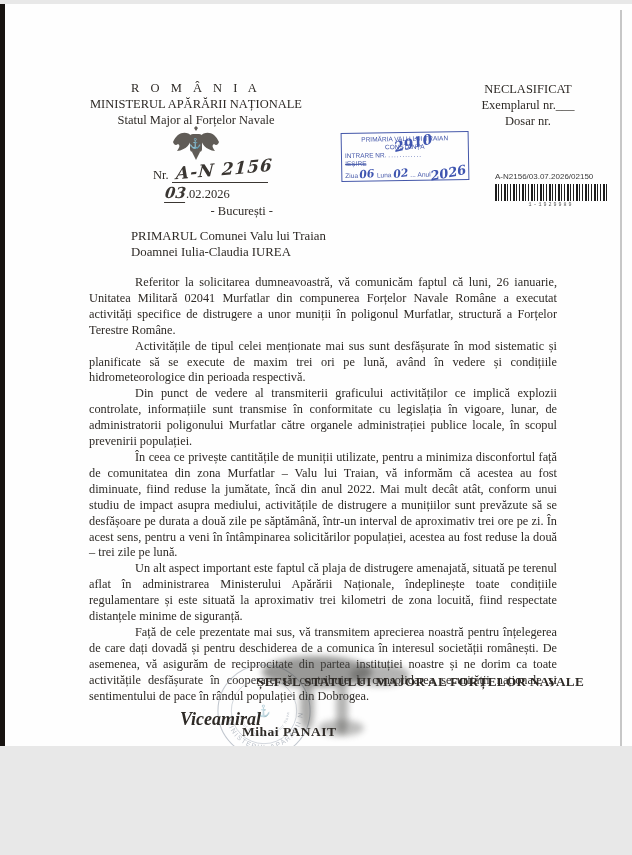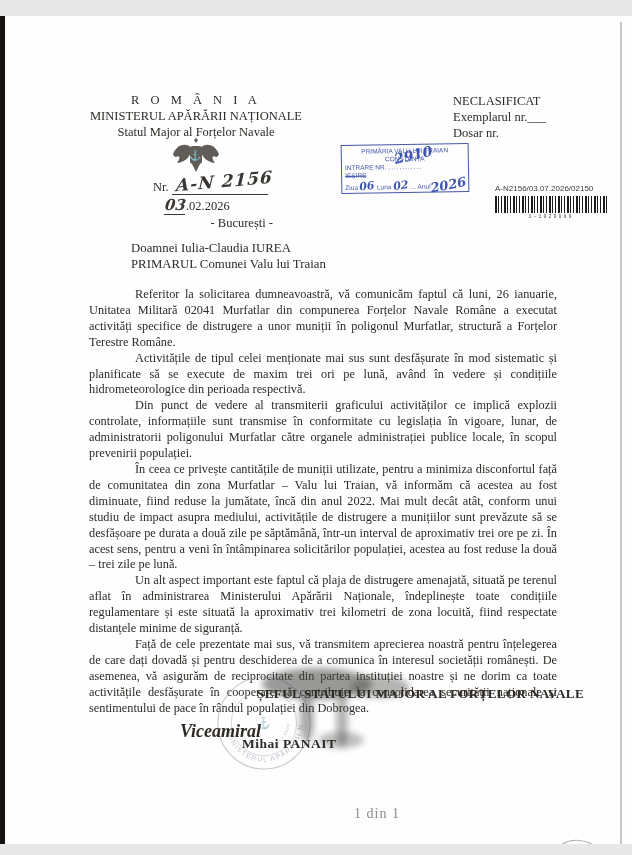--- a/index.html
+++ b/index.html
@@ -1,27 +1,27 @@
 <!DOCTYPE html>
 <html><head>
 <meta charset="utf-8">
 <style>
   html,body{margin:0;padding:0;background:#e8e8e8;}
   .page{
-    position:relative;width:632px;height:828px;margin:16px auto;
+    position:relative;width:632px;height:742px;margin:4px auto;
     background:#fefefe;overflow:hidden;
     font-family:"Liberation Serif", serif;color:#2e2a26;
   }
   .scan-edge-left{position:absolute;left:0;top:0;width:5px;height:855px;background:#171310;}
   .scan-edge-right{position:absolute;left:620px;top:6px;width:2px;height:830px;background:#c7c7c7;}
   .abs{position:absolute;}
   
   .hdr-block{left:76px;top:76px;width:240px;text-align:center;line-height:16px;font-size:12.5px;}
   .hdr-country{letter-spacing:4px;}
-  .class-block{left:453px;top:77px;width:150px;font-size:12.5px;line-height:16px;}
+  .class-block{left:453px;top:77px;width:150px;font-size:12.5px;line-height:16px;text-align:center;}
   
   .emblem{left:171px;top:122px;width:50px;height:46px;}
   
   .reg{left:153px;top:163px;width:160px;font-size:12.5px;}
   .reg .nr-row{white-space:nowrap;}
   .uline{display:inline-block;border-bottom:1px solid #3a3632;width:96px;height:15px;position:relative;vertical-align:bottom;}
   .hw{font-family:"DejaVu Serif", serif;font-style:italic;color:#3a3632;}
   .hw-nr{position:absolute;left:4px;top:-8px;font-size:17px;font-weight:bold;transform:rotate(-5deg) skewX(-8deg);letter-spacing:1px;}
   .reg-date{margin-top:1px;padding-left:12px;}
   .hw-day{font-size:15px;font-weight:bold;border-bottom:1px solid #3a3632;transform:skewX(-6deg);display:inline-block;}
@@ -130,22 +130,22 @@
       <span>Anul</span>
       <span class="hwb hw-lg">2026</span>
     </div>
   </div>
 
   <div class="abs bc-label">A-N2156/03.07.2026/02150</div>
   <div class="abs barcode"></div>
   <div class="abs bc-sub">1-1929989</div>
 
   <div class="abs recipient">
+    <div>PRIMARUL Comunei Valu lui Traian</div>
     <div>Doamnei Iulia-Claudia IUREA</div>
-    <div>PRIMARUL Comunei Valu lui Traian</div>
   </div>
 
   <div class="abs body-text">
     <p>Referitor la solicitarea dumneavoastră, vă comunicăm faptul că luni, 26 ianuarie, Unitatea Militară 02041 Murfatlar din compunerea Forțelor Navale Române a executat activități specifice de distrugere a unor muniții în poligonul Murfatlar, structură a Forțelor Terestre Române.</p>
     <p>Activitățile de tipul celei menționate mai sus sunt desfășurate în mod sistematic și planificate să se execute de maxim trei ori pe lună, având în vedere și condițiile hidrometeorologice din perioada respectivă.</p>
     <p>Din punct de vedere al transmiterii graficului activităților ce implică explozii controlate, informațiile sunt transmise în conformitate cu legislația în vigoare, lunar, de administratorii poligonului Murfatlar către organele administrației publice locale, în scopul prevenirii populației.</p>
     <p>În ceea ce privește cantitățile de muniții utilizate, pentru a minimiza disconfortul față de comunitatea din zona Murfatlar – Valu lui Traian, vă informăm că acestea au fost diminuate, fiind reduse la jumătate, încă din anul 2022. Mai mult decât atât, conform unui studiu de impact asupra mediului, activitățile de distrugere a munițiilor sunt prevăzute să se desfășoare pe durata a două zile pe săptămână, într-un interval de aproximativ trei ore pe zi. În acest sens, pentru a veni în întâmpinarea solicitărilor populației, acestea au fost reduse la două – trei zile pe lună.</p>
     <p>Un alt aspect important este faptul că plaja de distrugere amenajată, situată pe terenul aflat în administrarea Ministerului Apărării Naționale, îndeplinește toate condițiile regulamentare și este situată la aproximativ trei kilometri de zona locuită, fiind respectate distanțele minime de siguranță.</p>
     <p>Față de cele prezentate mai sus, vă transmitem aprecierea noastră pentru înțelegerea de care dați dovadă și pentru deschiderea de a comunica în interesul societății românești. De asemenea, vă asigurăm de reciprocitate din partea instituției noastre și ne dorim ca toate activitățile desfășurate în cooperare să contribuie la consolidarea securității naționale și sentimentului de pace în rândul populației din Dobrogea.</p>
   </div>

